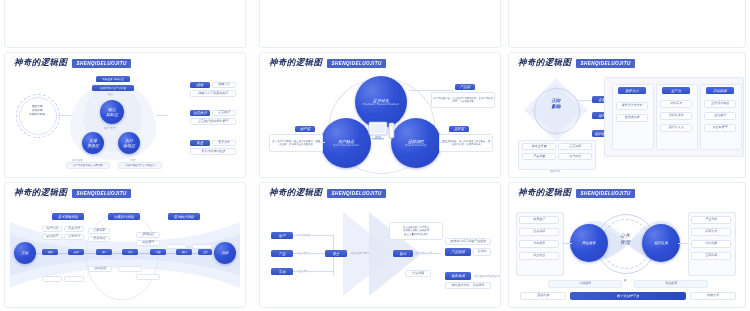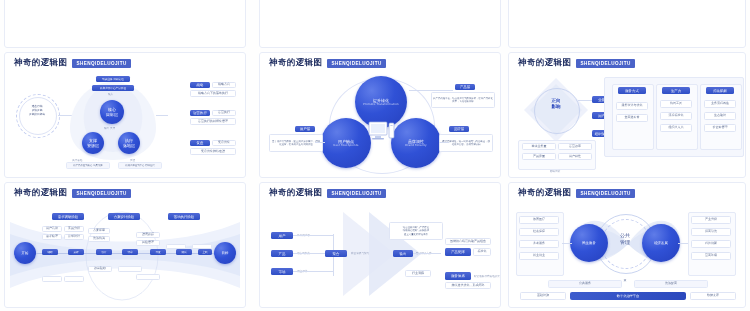--- a/index.html
+++ b/index.html
@@ -1,21 +1,21 @@
 <!DOCTYPE html>
 <html lang="zh"><head>
 <meta charset="utf-8">
 <style>
   html,body{margin:0;padding:0;}
   body{
     width:750px;height:311px;overflow:hidden;background:#fefefe;
     font-family:"Liberation Sans","DejaVu Sans",sans-serif;
     -webkit-font-smoothing:antialiased;
   }
-  .grid{position:relative;width:750px;height:311px;}
+  .grid{position:relative;width:750px;height:311px;font-style:italic;}
 
   
   .slide{position:absolute;background:#fff;overflow:hidden;}
   .slide.r0{top:-48px;height:96px;}
   .slide.r1{top:52px;height:126px;}
   .slide.r2{top:182px;height:126px;}
   .slide.c0{left:4px;width:242px;}
   .slide.c1{left:259px;width:242px;}
   .slide.c2{left:508px;width:238px;}
 

